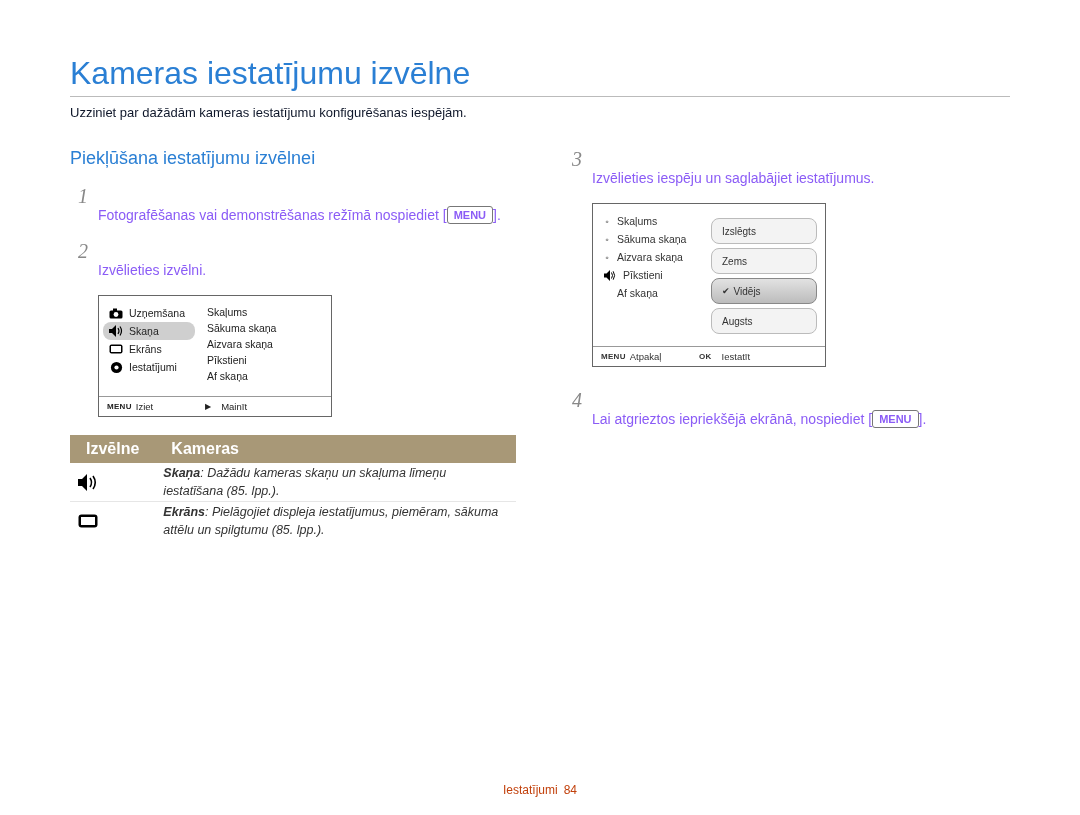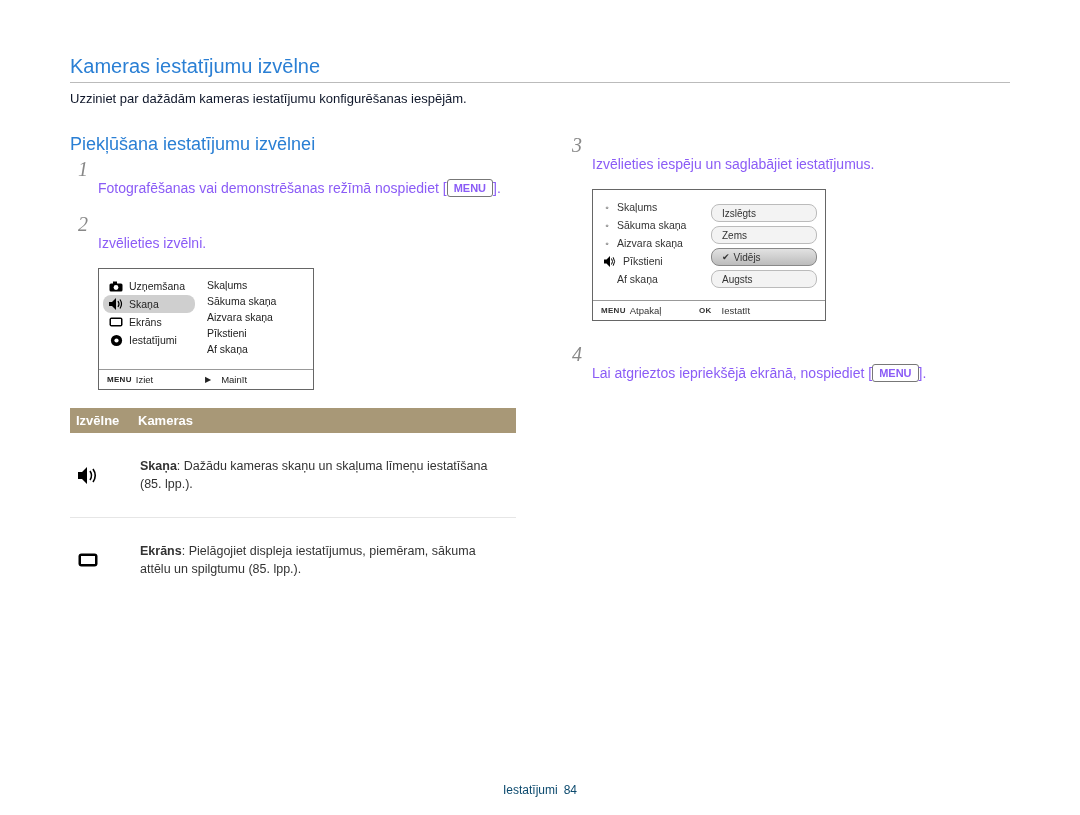--- a/index.html
+++ b/index.html
@@ -10,42 +10,42 @@
     width: 1080px;
     height: 815px;
     position: relative;
     background: #fff;
   }
   .page {
     padding: 55px 70px 0 70px;
   }
   .main-title {
     color: #2a7fd4;
-    font-size: 20px;
+    font-size: 32px;
     font-weight: normal;
     border-bottom: 1px solid #bbb;
     padding-bottom: 4px;
     margin-bottom: 8px;
   }
   .subtitle {
     font-size: 13px;
     color: #0f172a;
     margin-bottom: 28px;
   }
   .columns {
     display: flex;
     gap: 48px;
   }
   .col-left { width: 455px; }
   .col-right { width: 455px; }
   .section-title {
     color: #2a7fd4;
     font-size: 18px;
     font-weight: normal;
-    margin-bottom: 3px;
+    margin-bottom: 16px;
   }
   .step {
     display: flex;
     gap: 10px;
     margin-bottom: 14px;
     line-height: 1.5;
   }
   .step-num {
     font-family: Georgia, serif;
     font-style: italic;
@@ -70,21 +70,21 @@
     font-size: 11px;
     font-weight: bold;
     font-family: Arial, sans-serif;
     background: #fff;
     line-height: 16px;
     vertical-align: 1px;
   }
   
   .camera-ui {
     border: 1px solid #666;
-    width: 216px;
+    width: 234px;
     margin-left: 28px;
     margin-bottom: 18px;
     font-size: 10.5px;
     color:#222;
   }
   .camera-body {
     display: flex;
     min-height: 100px;
   }
   .camera-left {
@@ -155,66 +155,67 @@
   .camera-ui-r .camera-body { min-height: 108px; }
   .camera-ui-r .camera-left { width: 112px; }
   .opt-list { padding: 6px 8px 0 0; }
   .opt {
     border: 1px solid #bbb;
     border-radius: 8px;
     padding: 2px 10px;
     margin-bottom: 4px;
     background: #f3f3f3;
     font-size: 10px;
-    height: 18px;
+    height: 26px;
     display:flex; align-items:center; gap:4px;
   }
   .opt.selected {
     background: linear-gradient(#e2e2e2,#bcbcbc);
     border-color:#888;
   }
   .chk { font-size:9px; }
 
   
   .desc-table {
     width: 100%;
     margin-top: 14px;
     border-collapse: collapse;
     font-size: 12.5px;
   }
   .desc-table thead th {
     background: #a89877;
     color: #fff;
     font-weight: bold;
     text-align: left;
-    padding: 5px 6px;
-    font-size: 13px;
+    padding: 5px 16px;
+    font-size: 16px;
   }
   .desc-table thead th:first-child { width: 62px; }
   .desc-table tbody td {
-    padding: 24px 8px;
+    padding: 1px 8px;
     vertical-align: top;
     border-bottom: 1px solid #e6e6e6;
     line-height: 1.45;
+    font-style: italic;
   }
   .desc-table tbody tr:last-child td { border-bottom: none; }
   .desc-table .dicon {
     text-align: center;
     vertical-align: middle;
     font-size: 16px;
   }
   .desc-table b { font-weight: bold; }
 
   .page-footer {
     position: absolute;
     bottom: 18px;
     width: 100%;
     text-align: center;
     font-size: 12px;
-    color: #0c4a6e;
+    color: #c2410c;
   }
   .page-footer .pn { margin-left: 6px; }
 
   
   svg { display:block; }
 </style>
 </head>
 <body>
 
 <div class="page">

